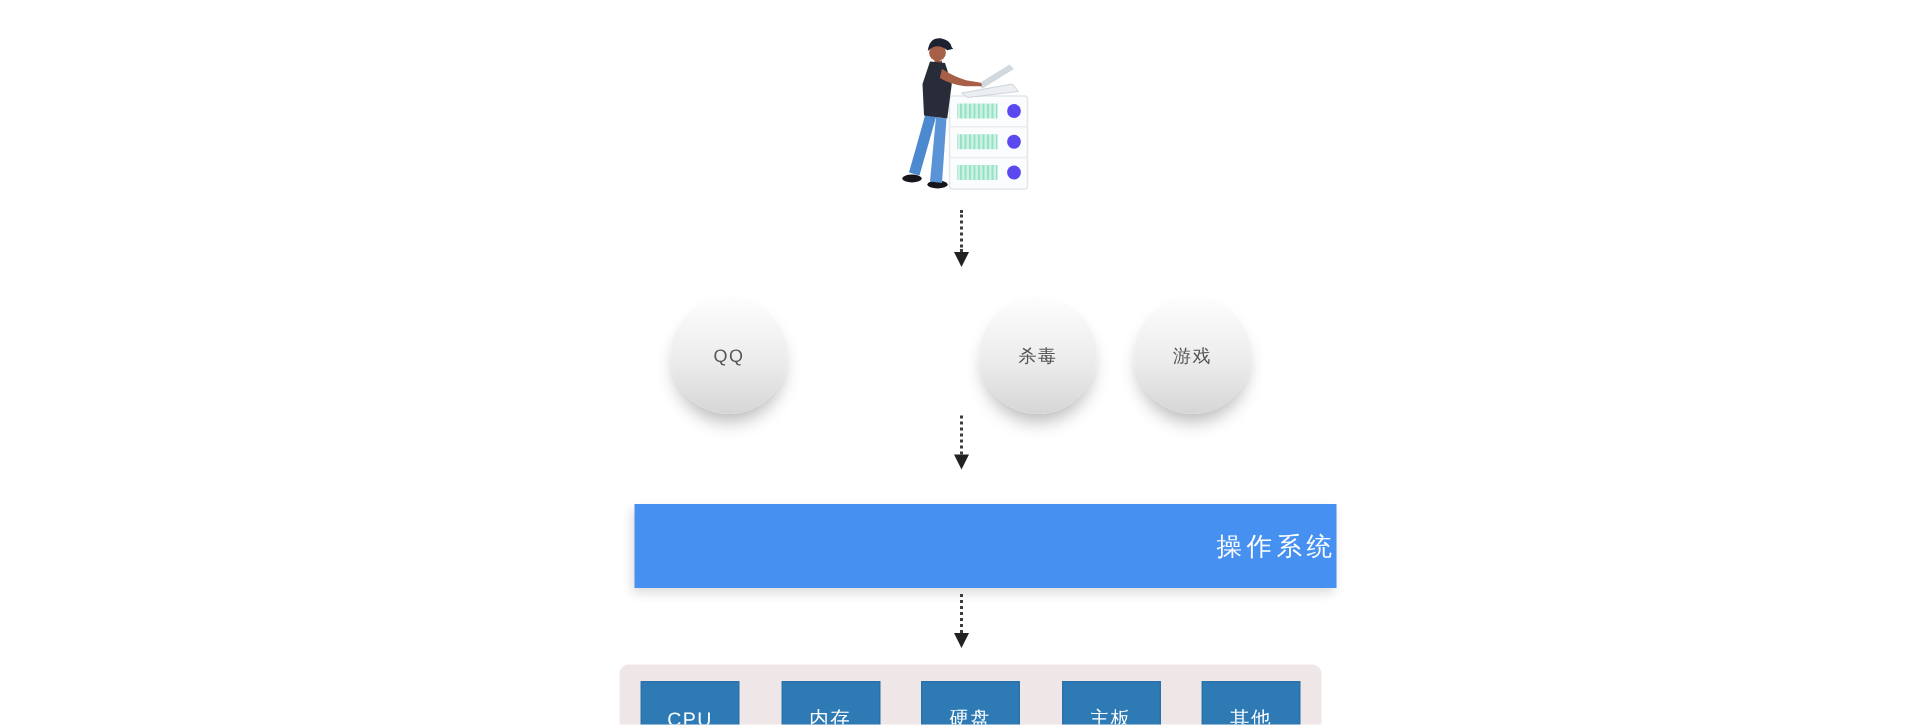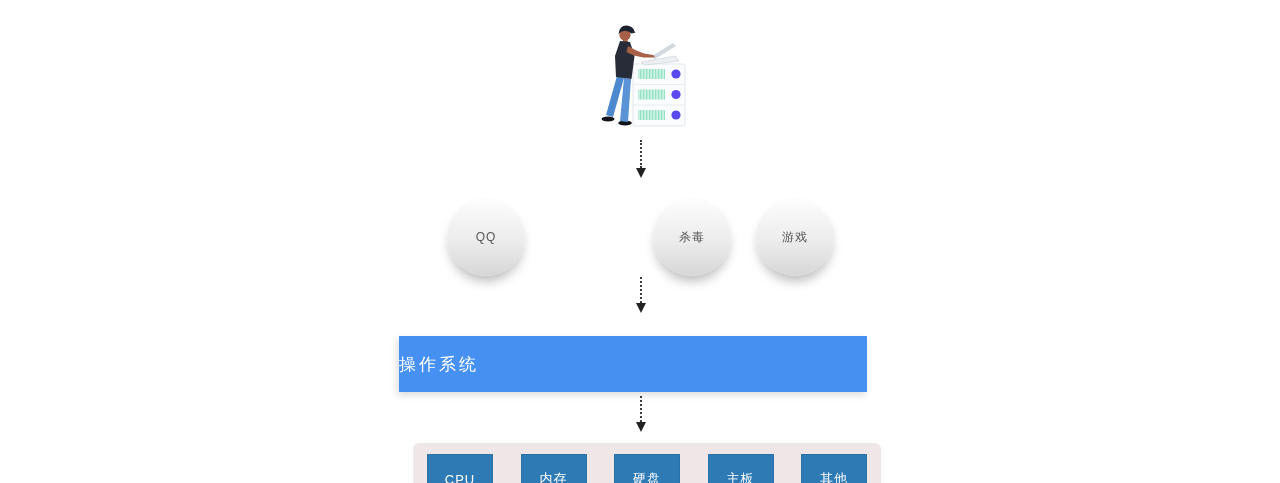--- a/index.html
+++ b/index.html
@@ -27,24 +27,24 @@
   .app-circle{
     position:absolute;top:198px;width:78px;height:78px;border-radius:50%;
     background:linear-gradient(180deg,#fdfdfd 0%,#ececec 55%,#d6d6d6 100%);
     box-shadow:0 8px 12px -3px rgba(0,0,0,0.28);
     display:flex;align-items:center;justify-content:center;
     color:var(--circle-text);font-size:12px;letter-spacing:1px;
   }
   .app-0{left:447px;} .app-1{left:550px;} .app-2{left:653px;} .app-3{left:756px;}
   
   .os-bar{
-    position:absolute;left:399px;top:336px;width:468px;height:56px;
+    position:absolute;left:423px;top:336px;width:468px;height:56px;
     background:var(--os-bar);
     box-shadow:-2px 3px 7px rgba(0,0,0,0.14);
-    display:flex;align-items:center;justify-content:flex-start;
+    display:flex;align-items:center;justify-content:flex-end;
     color:#ffffff;font-size:17px;letter-spacing:3px;
   }
   
   .hardware-panel{
     position:absolute;left:413px;top:443px;width:468px;height:66px;
     background:var(--hardware-panel);border-radius:6px;
     display:flex;justify-content:space-between;align-items:flex-start;
     padding:11px 14px 0 14px;
   }
   .hw-box{

